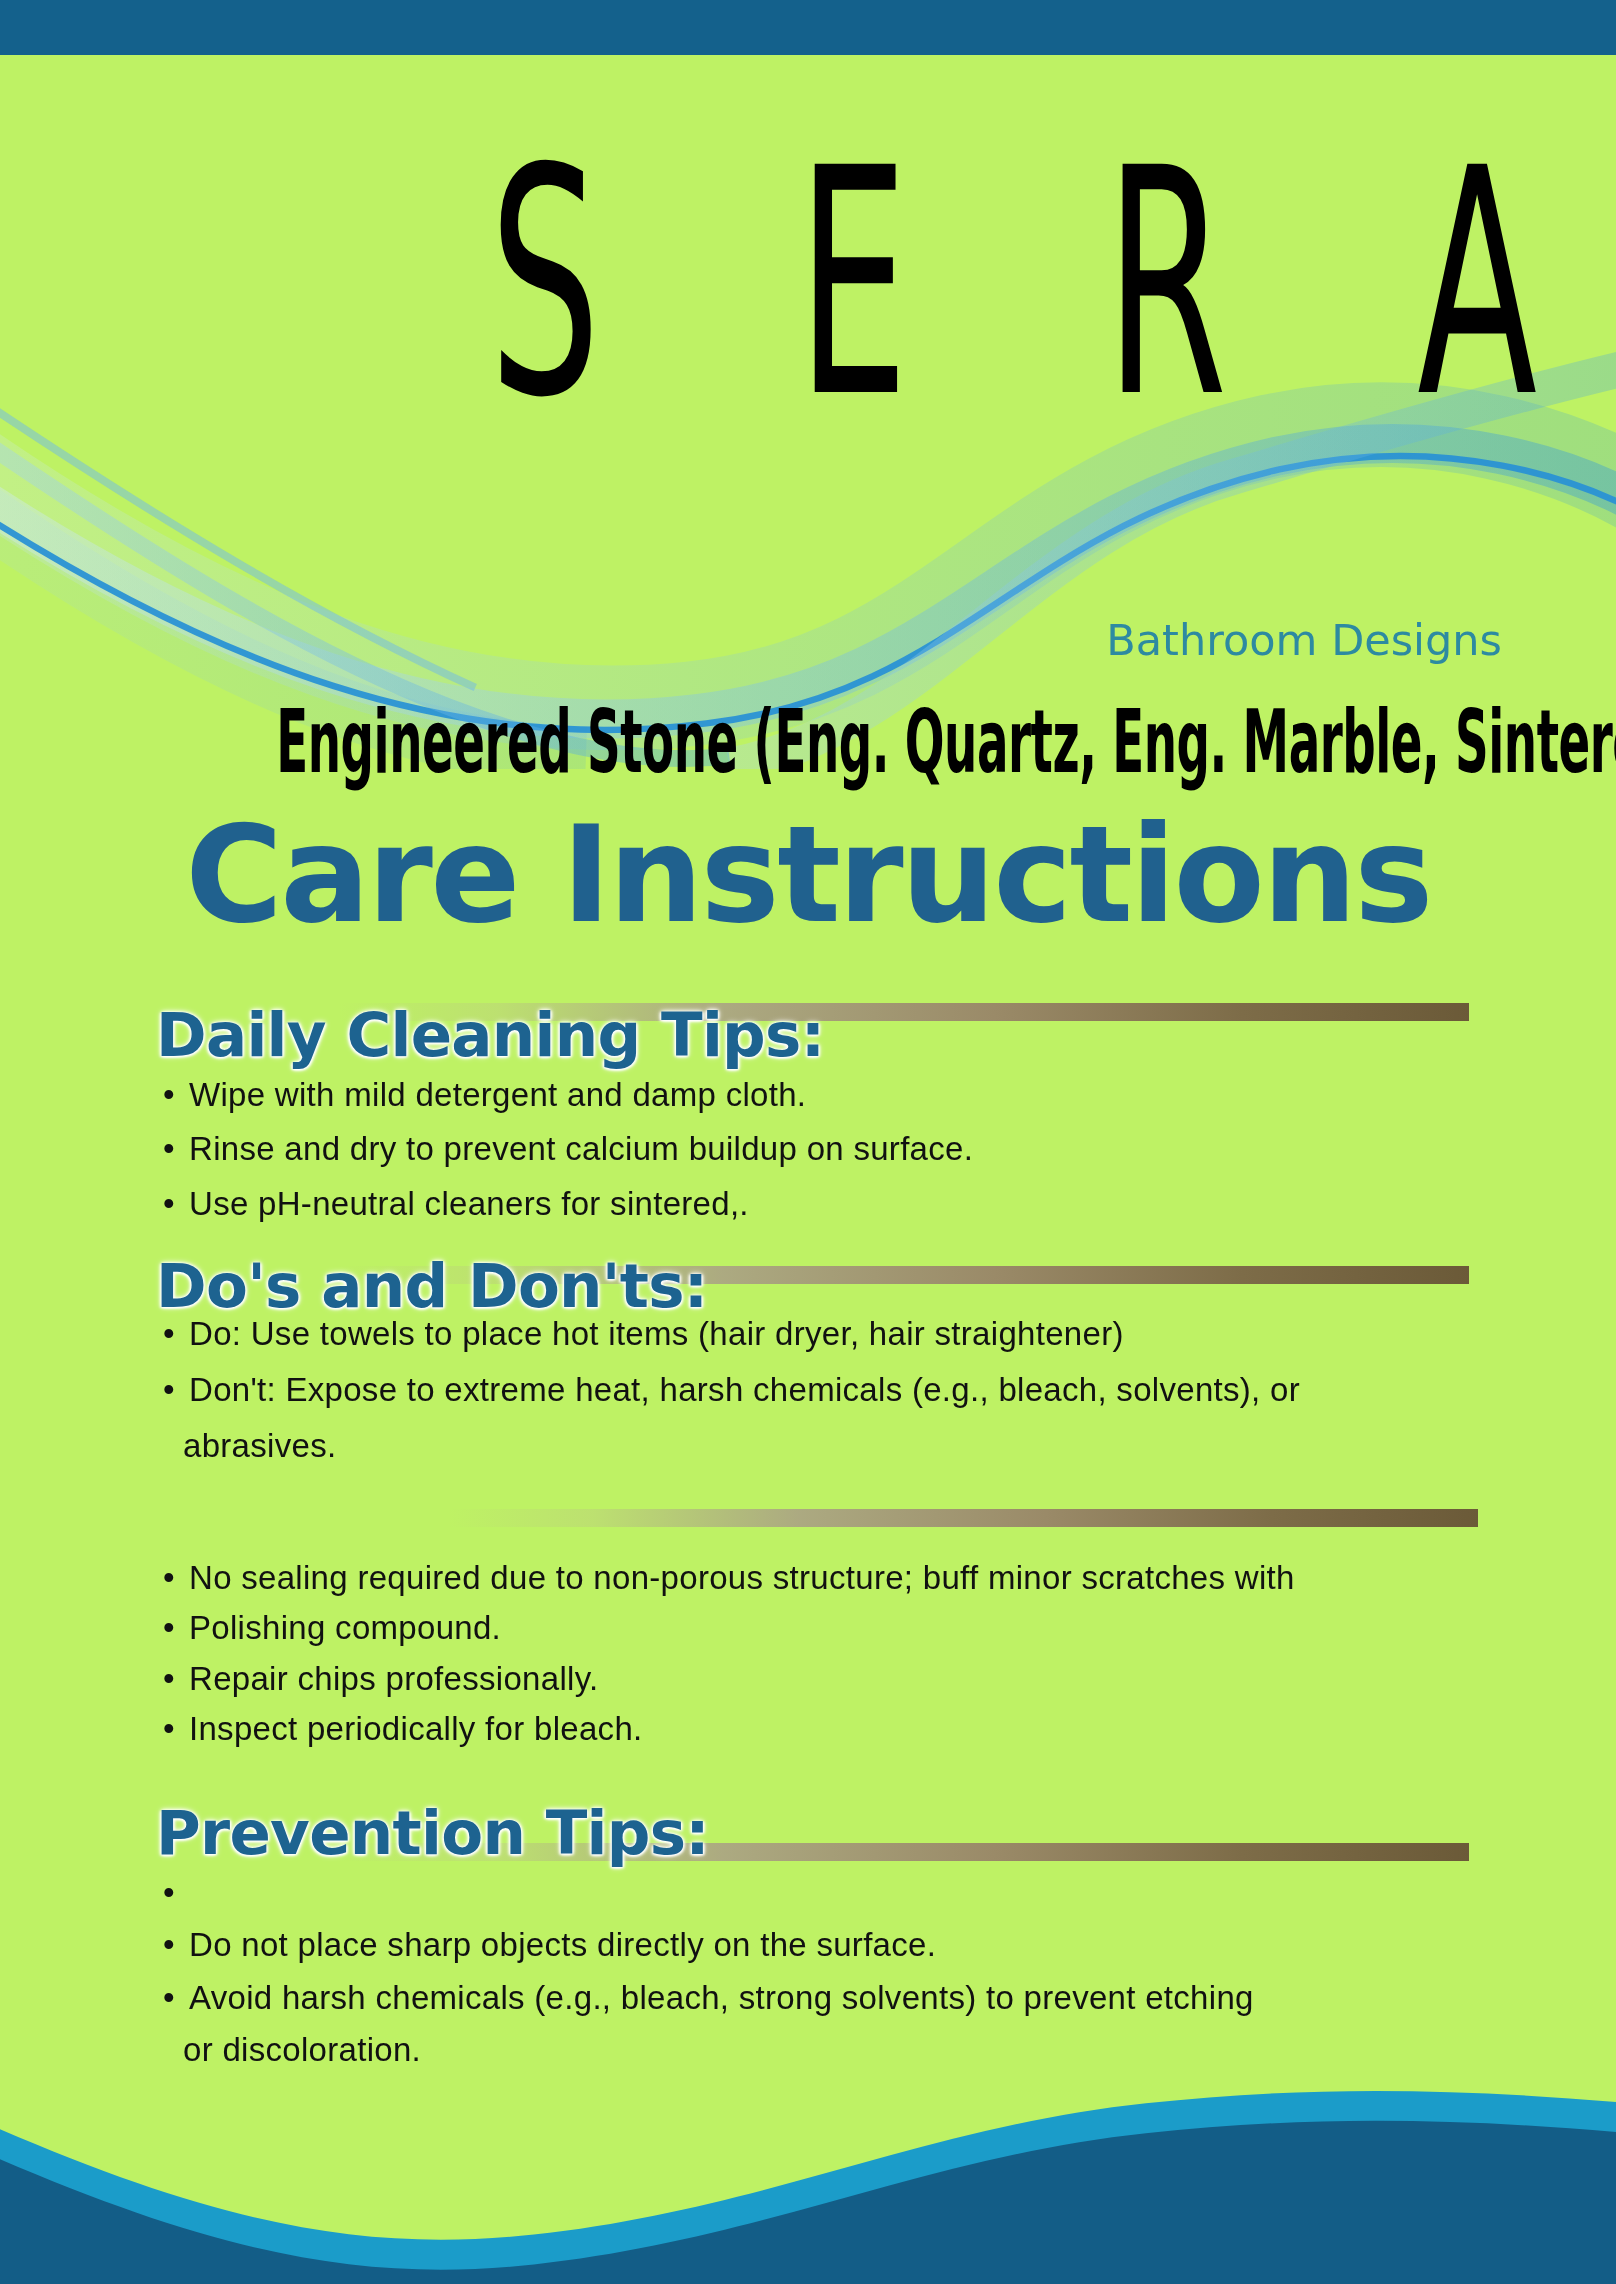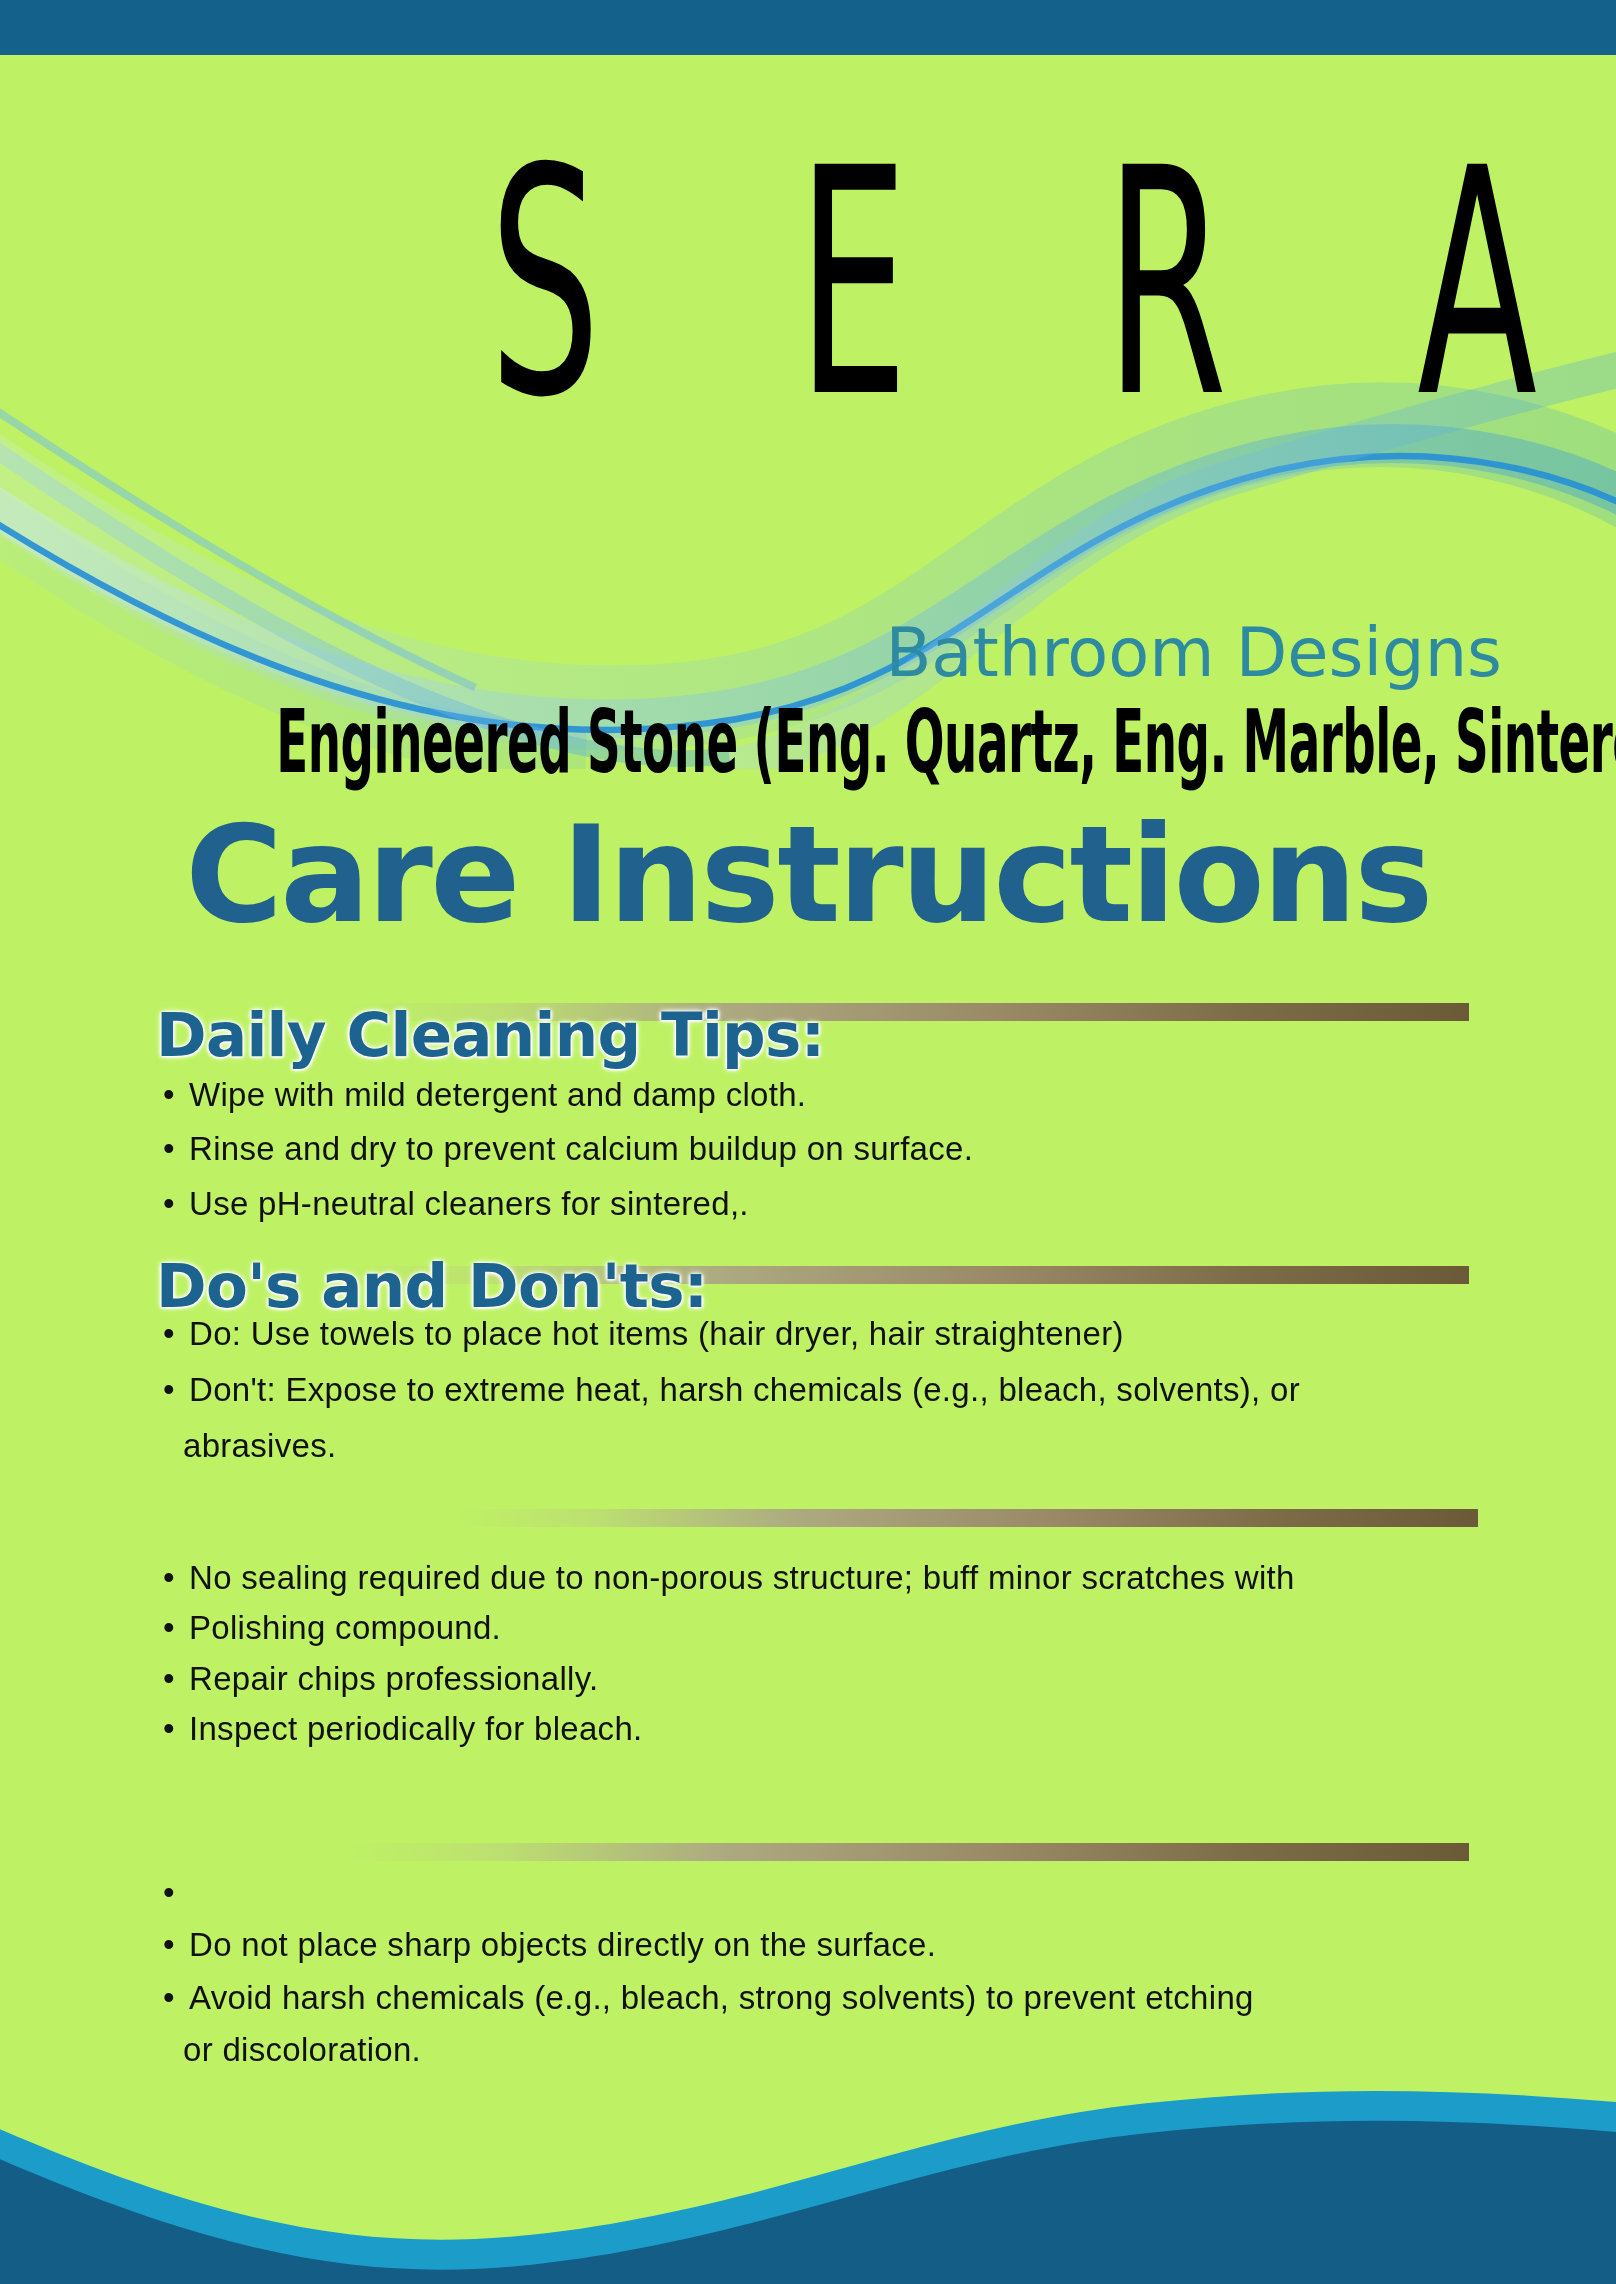--- a/index.html
+++ b/index.html
@@ -14,21 +14,21 @@
   .logo{display:inline-block;font-family:"DejaVu Sans",sans-serif;font-weight:400;
         font-size:313px;line-height:1;color:#000;
         letter-spacing:352px;margin-right:-352px;
         transform:scale(0.56,1.0);transform-origin:center top;}
 
   
   .swoosh{position:absolute;left:0;top:339px;width:1616px;height:430px;z-index:1;}
 
   
   .tagline{position:absolute;right:114px;top:617px;z-index:6;
-           font-family:"DejaVu Sans",sans-serif;font-size:67px;line-height:1.1;
+           font-family:"DejaVu Sans",sans-serif;font-size:43px;line-height:1.1;
            color:#2d8aa1;}
 
   
   .subject-wrap{position:absolute;left:0;top:698px;width:1616px;text-align:center;z-index:6;}
   .subject{display:inline-block;font-family:"DejaVu Sans",sans-serif;font-weight:700;
            font-size:65px;line-height:1;color:#000;letter-spacing:-0.7px;white-space:nowrap;
            transform:scale(0.72,1.35);transform-origin:center top;}
 
   
   .main-title{position:absolute;left:0;top:809px;width:1616px;text-align:center;z-index:6;
@@ -161,20 +161,21 @@
     <div class="line">
       <span class="dot">•</span>
       <span>Repair chips professionally.</span>
     </div>
     <div class="line">
       <span class="dot">•</span>
       <span>Inspect periodically for bleach.</span>
     </div>
   </div>
 
+  <div class="sec-heading h-prev">Prevention Tips:</div>
   <div class="sec-lines l-prev">
     <div class="line">
       <span class="dot">•</span>
     </div>
     <div class="line">
       <span class="dot">•</span>
       <span>Do not place sharp objects directly on the surface.</span>
     </div>
     <div class="line">
       <span class="dot">•</span>

